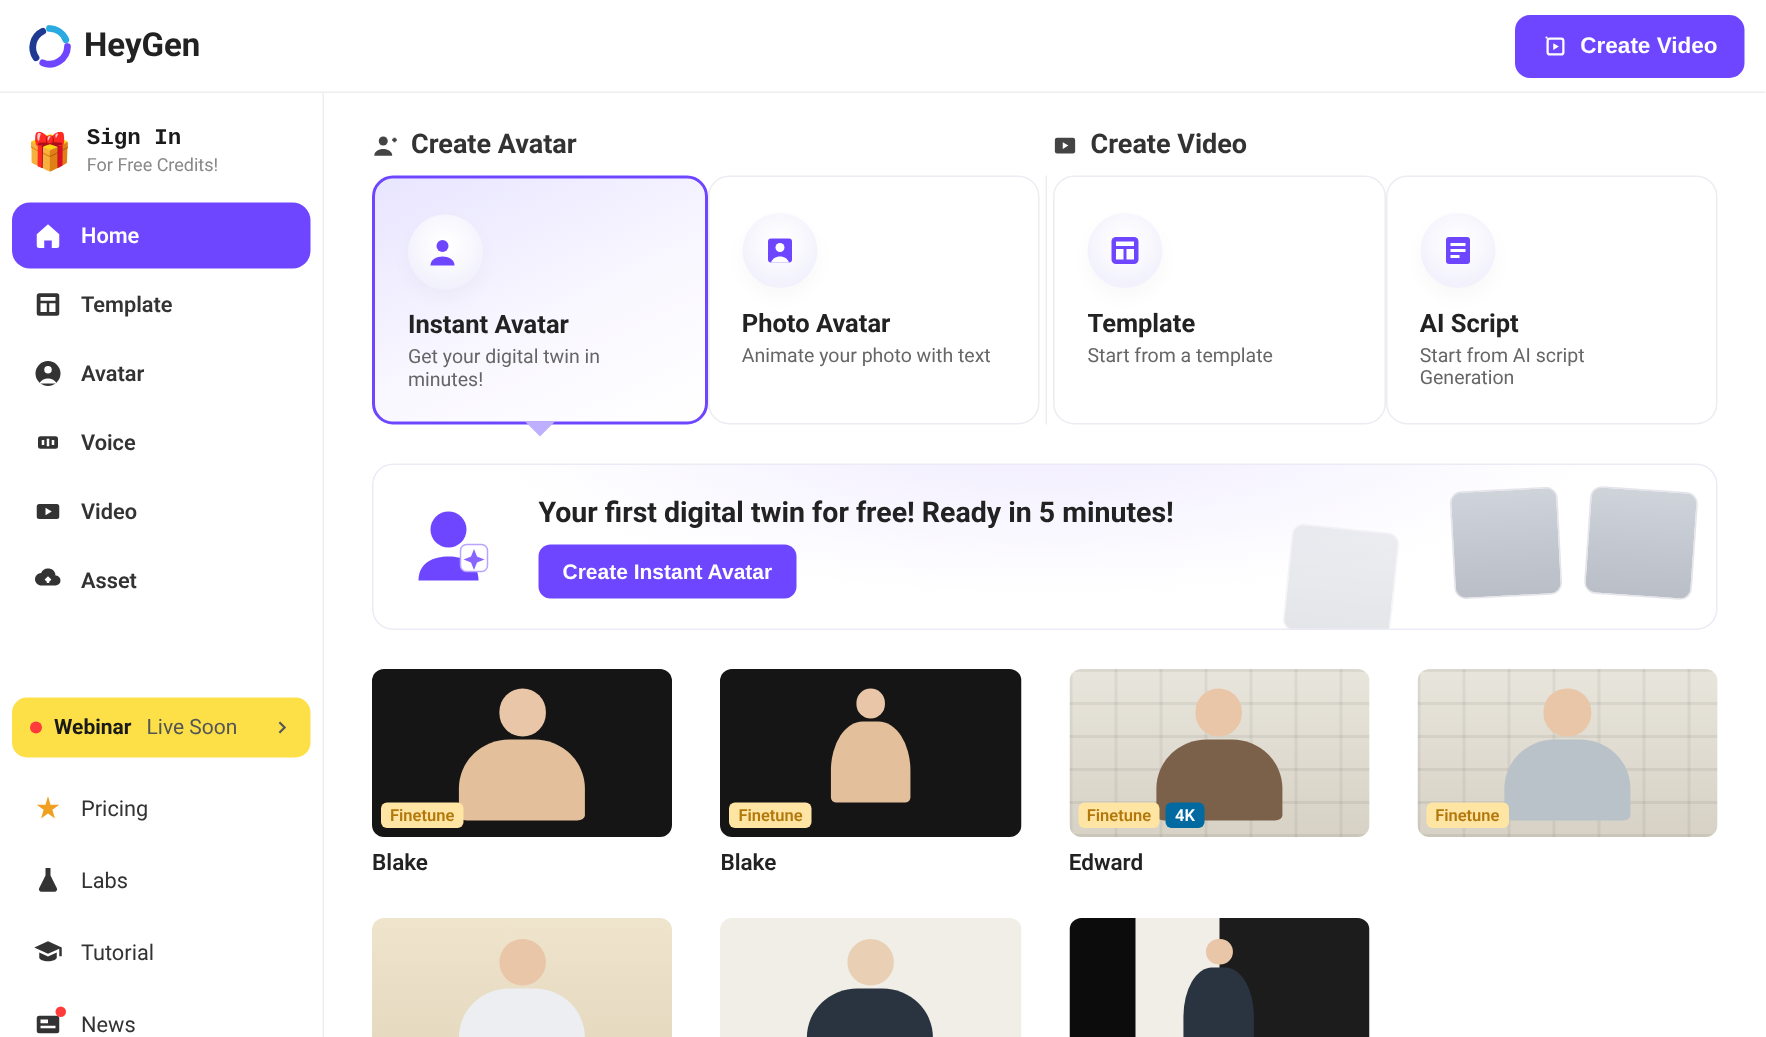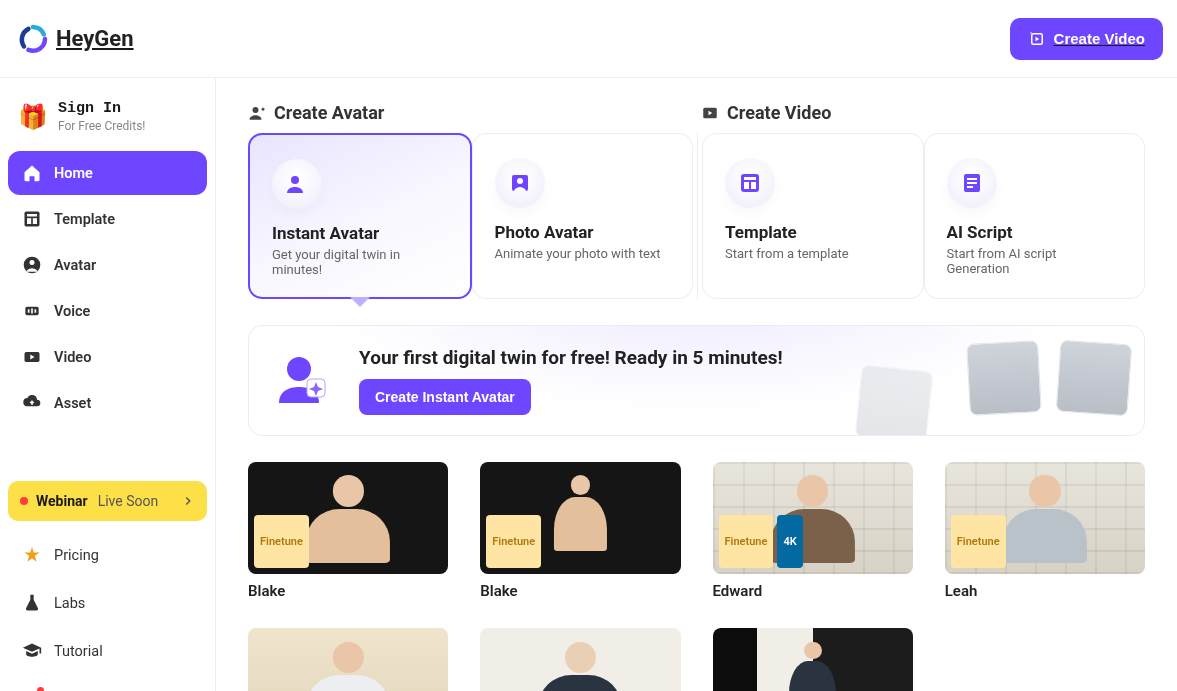--- a/index.html
+++ b/index.html
@@ -1,18 +1,18 @@
 <!DOCTYPE html>
 <html><head>
 <meta charset="utf-8">
 <style>
   * { box-sizing: border-box; margin: 0; padding: 0; }
   body { font-family: -apple-system, BlinkMacSystemFont, "Segoe UI", Roboto, Helvetica, Arial, sans-serif; background: #fff; color: #1a1a1a; width: 1177px; }
   
-  .header { height: 78px; display: flex; align-items: center; justify-content: space-between; padding: 0 14px 0 18px; border-bottom: 1px solid #eee; text-decoration: underline; }
+  .header { height: 62px; display: flex; align-items: center; justify-content: space-between; padding: 0 14px 0 18px; border-bottom: 1px solid #eee; }
   .logo-wrap { display: flex; align-items: center; gap: 8px; }
   .logo-mark { width: 30px; height: 30px; }
   .logo-text { font-size: 22px; font-weight: 700; color: #222; }
   .create-video-btn { background: #6f46ff; color: #fff; border: none; border-radius: 10px; padding: 12px 18px; font-size: 15px; font-weight: 600; display: flex; align-items: center; gap: 8px; cursor: pointer; }
   .create-video-btn svg { width: 18px; height: 18px; }
 
   .layout { display: flex; }
   .sidebar { width: 216px; border-right: 1px solid #eee; padding: 14px 8px 20px 8px; min-height: 629px; }
 
   .signin-row { display: flex; align-items: center; gap: 10px; padding: 8px 10px 14px 10px; }
@@ -68,21 +68,21 @@
   .banner-img { width:72px; height:72px; border-radius:8px; background:linear-gradient(#cfd3da,#b9bec7); border:1px solid #e4e4ea; }
   .banner-img.b1 { transform: translate(-40px, 36px) rotate(6deg); opacity:0.4; }
   .banner-img.b2 { transform: translate(-10px, 10px) rotate(-3deg); }
   .banner-img.b3 { transform: translate(0px, 10px) rotate(4deg); }
 
   .avatar-grid { display:grid; grid-template-columns: repeat(4, 1fr); gap: 28px 32px; margin-top: 26px; }
   .avatar-tile { display:flex; flex-direction:column; gap:8px; cursor:pointer; }
   .thumb { position:relative; border-radius:8px; overflow:hidden; aspect-ratio: 200/112; }
   .thumb-bg { position:absolute; inset:0; }
   .tag-row { position:absolute; bottom:6px; left:6px; display:flex; gap:4px; }
-  .tag { font-size:11px; font-weight:600; border-radius:4px; padding:20px 6px; }
+  .tag { font-size:11px; font-weight:600; border-radius:4px; padding:2px 6px; }
   .tag-ft { background:#ffe5a4; color:#b2780c; }
   .tag-4k { background:#0369a1; color:#fff; }
   .avatar-name { font-size:15px; font-weight:600; color:#222; }
 
   .ph-dark { background:#151515; }
   .person { position:absolute; left:50%; transform:translateX(-50%); bottom:0; width:60%; height:88%; }
   .head { width:26%; aspect-ratio:1; border-radius:50%; background:#e9c6a7; margin:0 auto; }
   .body { width:70%; height:55%; margin:2% auto 0; border-radius: 40% 40% 6% 6% / 60% 60% 6% 6%; }
   .body.tan { background:#e3c09b; }
   .body.brown { background:#7c614a; }
@@ -408,21 +408,20 @@
               <div class="shelves"></div>
             </div>
           <div class="person">
               <div class="head"></div>
               <div class="body gray"></div>
             </div>
           <div class="tag-row">
             <span class="tag tag-ft">Finetune</span>
           </div>
         </div>
-        <div class="avatar-name">Leah</div>
       </div>
 
       <div class="avatar-tile">
         <div class="thumb">
           <div class="thumb-bg art-bg"></div>
           <div class="person">
               <div class="head"></div>
               <div class="body white"></div>
             </div>
 

